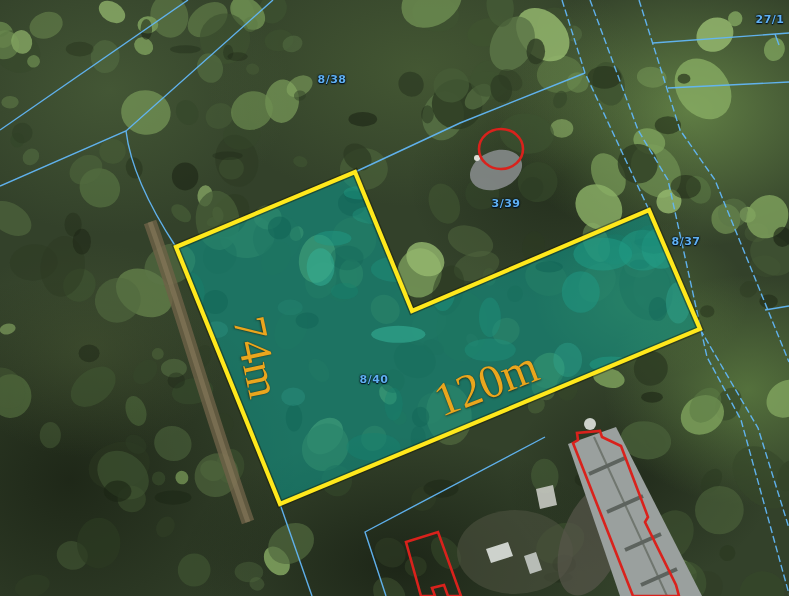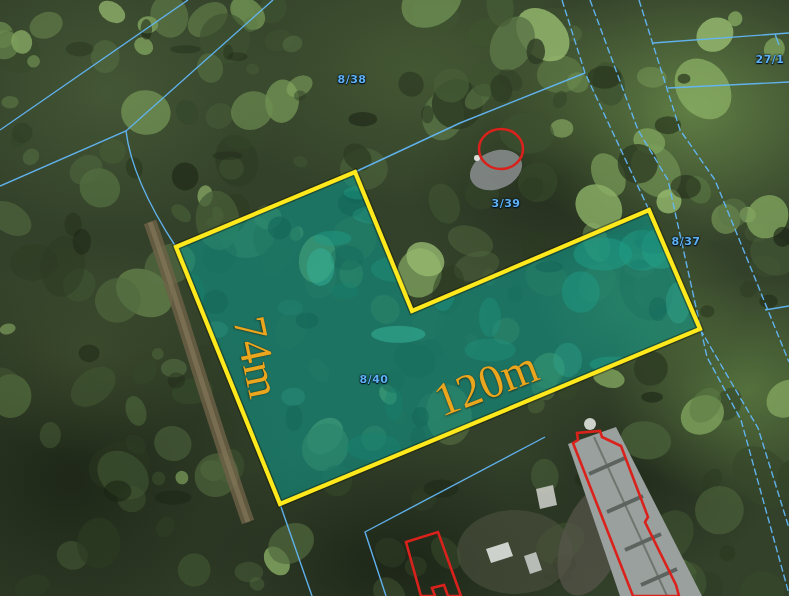--- a/index.html
+++ b/index.html
@@ -397,21 +397,21 @@
     <g>
       <polygon class="parcel-under" points="355,172 412,311 649,210 700,329 280,504 176,247"></polygon>
       <polygon class="parcel-stroke" points="355,172 412,311 649,210 700,329 280,504 176,247"></polygon>
     </g>
 
     <ellipse cx="501" cy="149" rx="22" ry="20" fill="none" stroke="#d9221c" stroke-width="2.6"></ellipse>
     <path class="red-line" d="M573,443 L578,440 L577,433 L600,431 L602,437 L621,446 L648,517 L645,522 L676,585 L679,596 L633,596 Z"></path>
     <path class="red-line" d="M406,542 L438,532 L461,596 L448,596 L444,585 L432,588 L435,596 L421,596 Z"></path>
   </svg>
 
-  <div class="lbl blue" style="left:352px;top:79px;transform:translate(-50%,-50%);">8/38</div>
+  <div class="lbl blue" style="left:332px;top:79px;transform:translate(-50%,-50%);">8/38</div>
   <div class="lbl blue" style="left:506px;top:203px;transform:translate(-50%,-50%);">3/39</div>
   <div class="lbl blue" style="left:374px;top:379px;transform:translate(-50%,-50%);">8/40</div>
   <div class="lbl blue" style="left:686px;top:241px;transform:translate(-50%,-50%);text-align:center;">8/37</div>
-  <div class="lbl blue" style="left:770px;top:19px;transform:translate(-50%,-50%);margin-top:40px;">27/1</div>
+  <div class="lbl blue" style="left:770px;top:19px;transform:translate(-50%,-50%);">27/1</div>
 
   <div class="lbl gold" style="left:257px;top:357px;font-size:46px;transform:translate(-50%,-50%) rotate(78deg);">74m</div>
   <div class="lbl gold" style="left:486px;top:383px;font-size:47px;transform:translate(-50%,-50%) rotate(-21deg);">120m</div>
 </div>
 
 </body></html>

